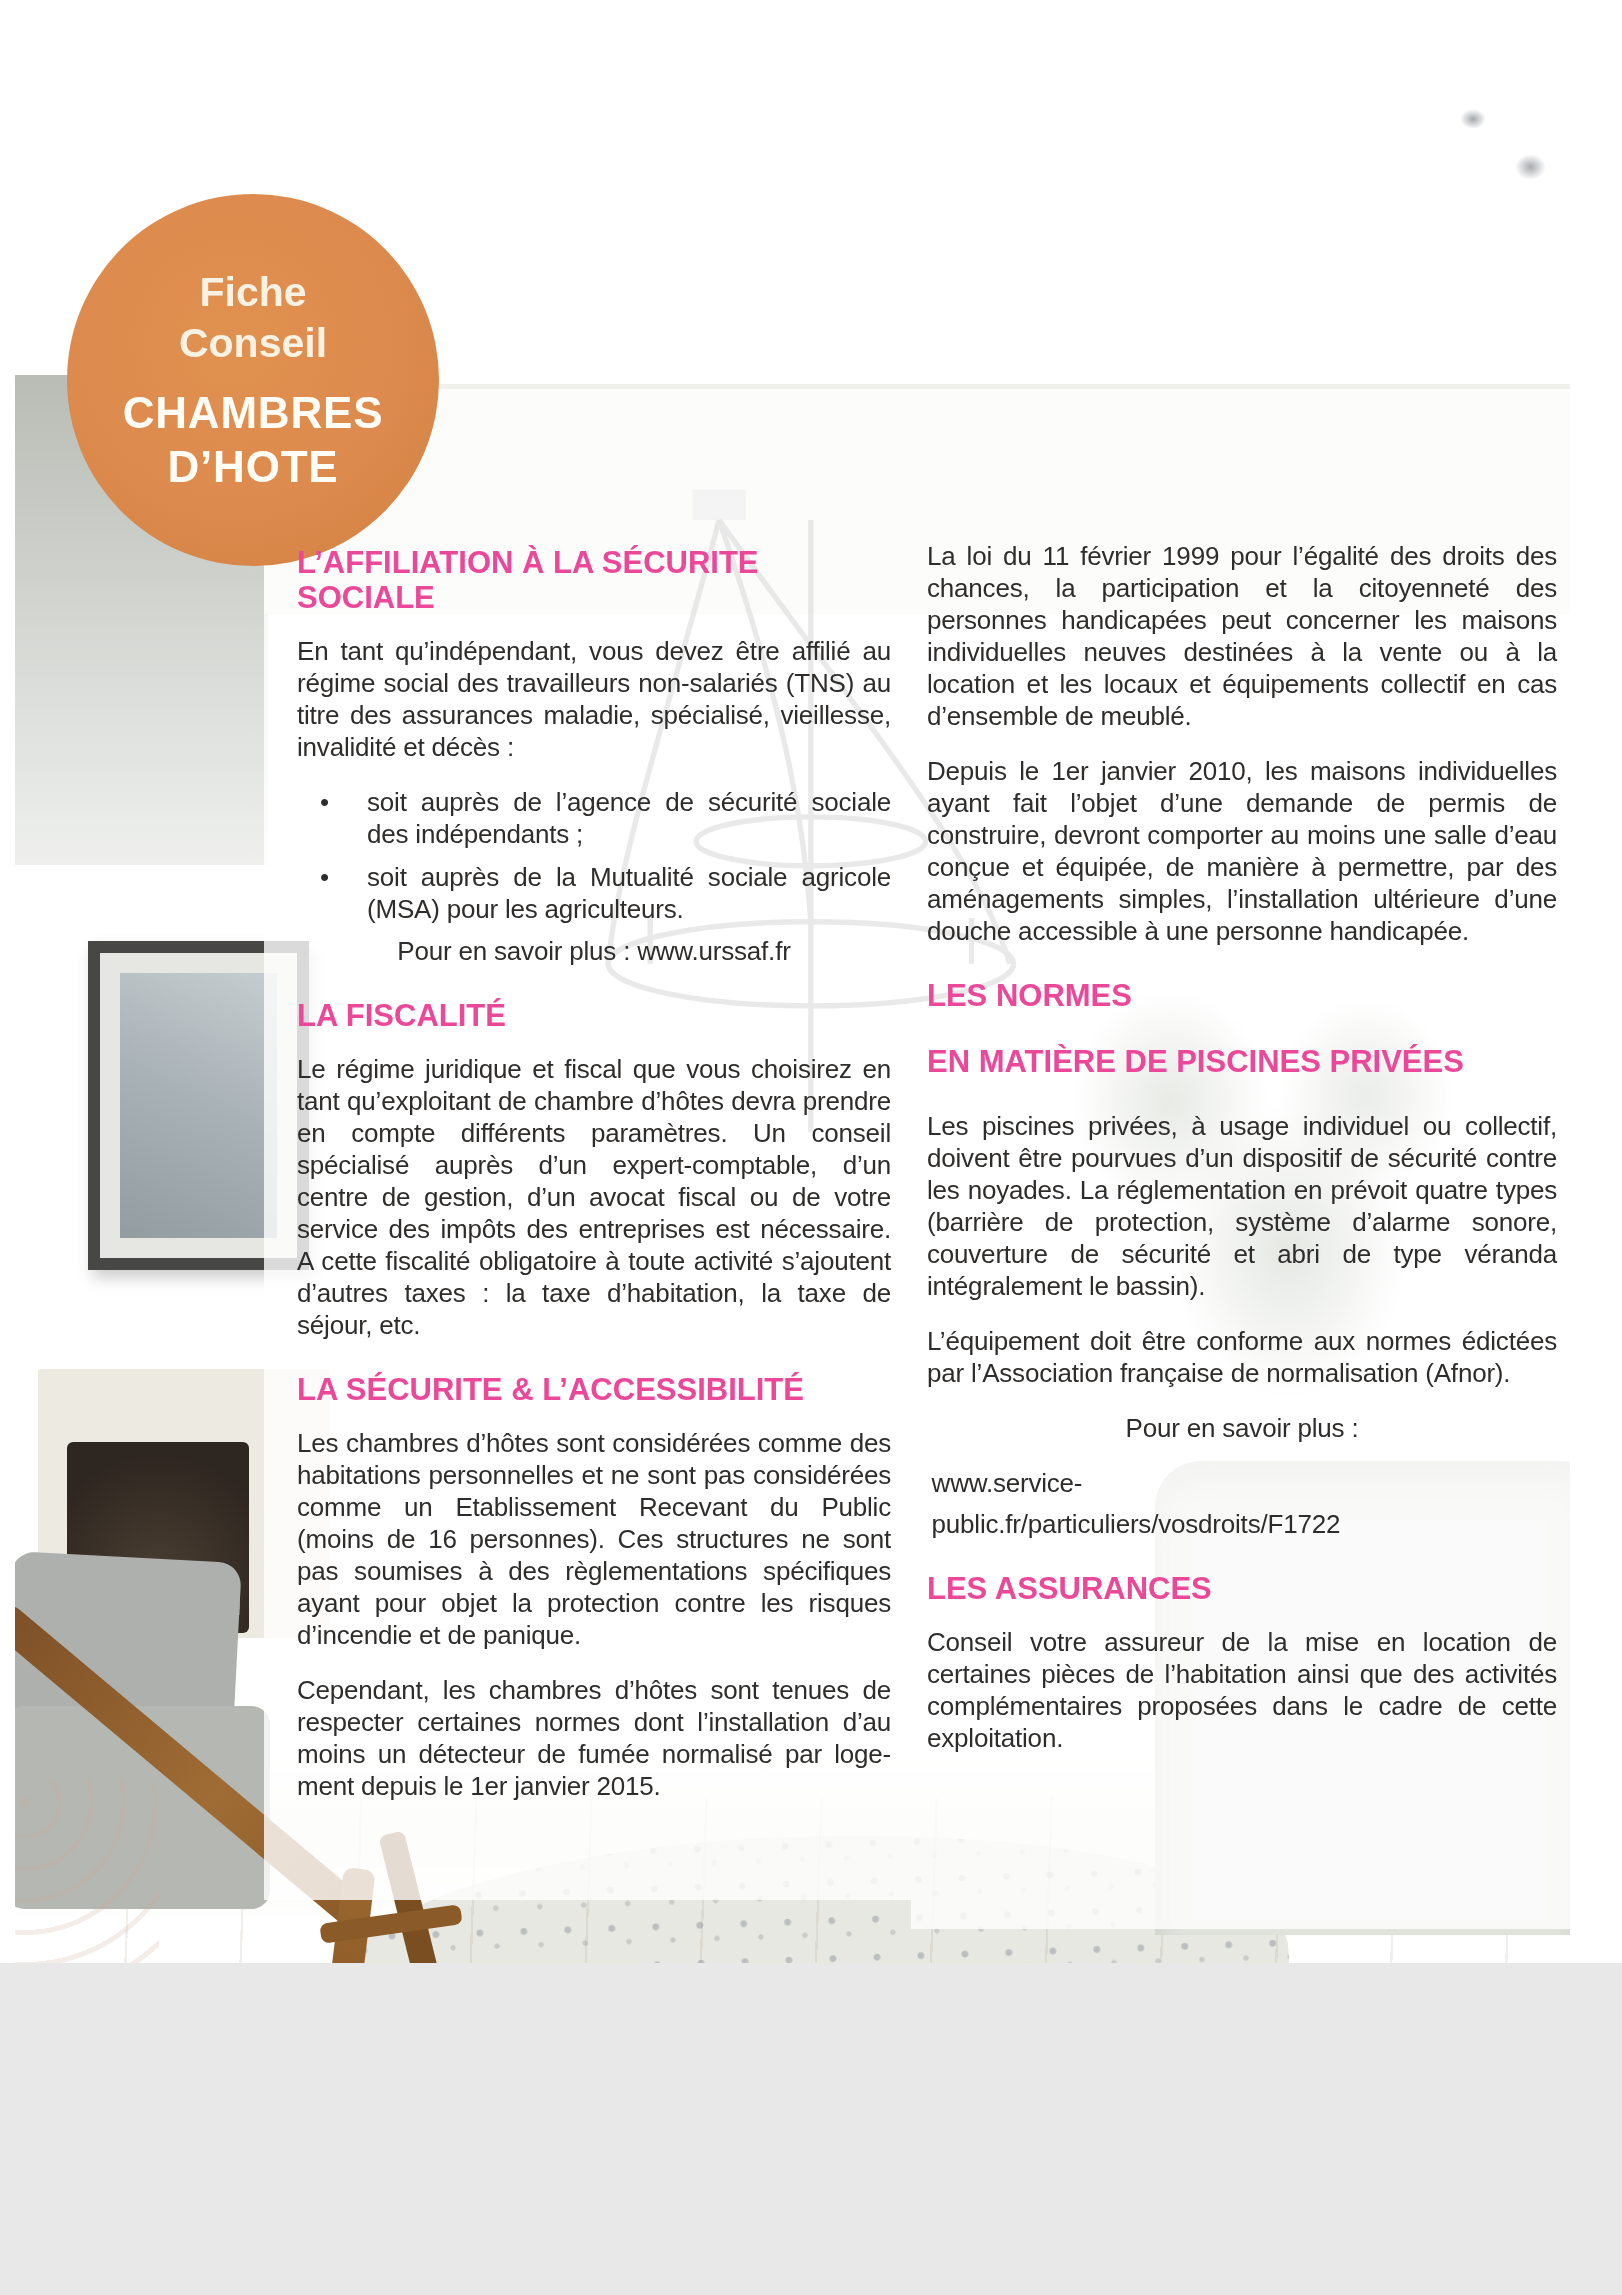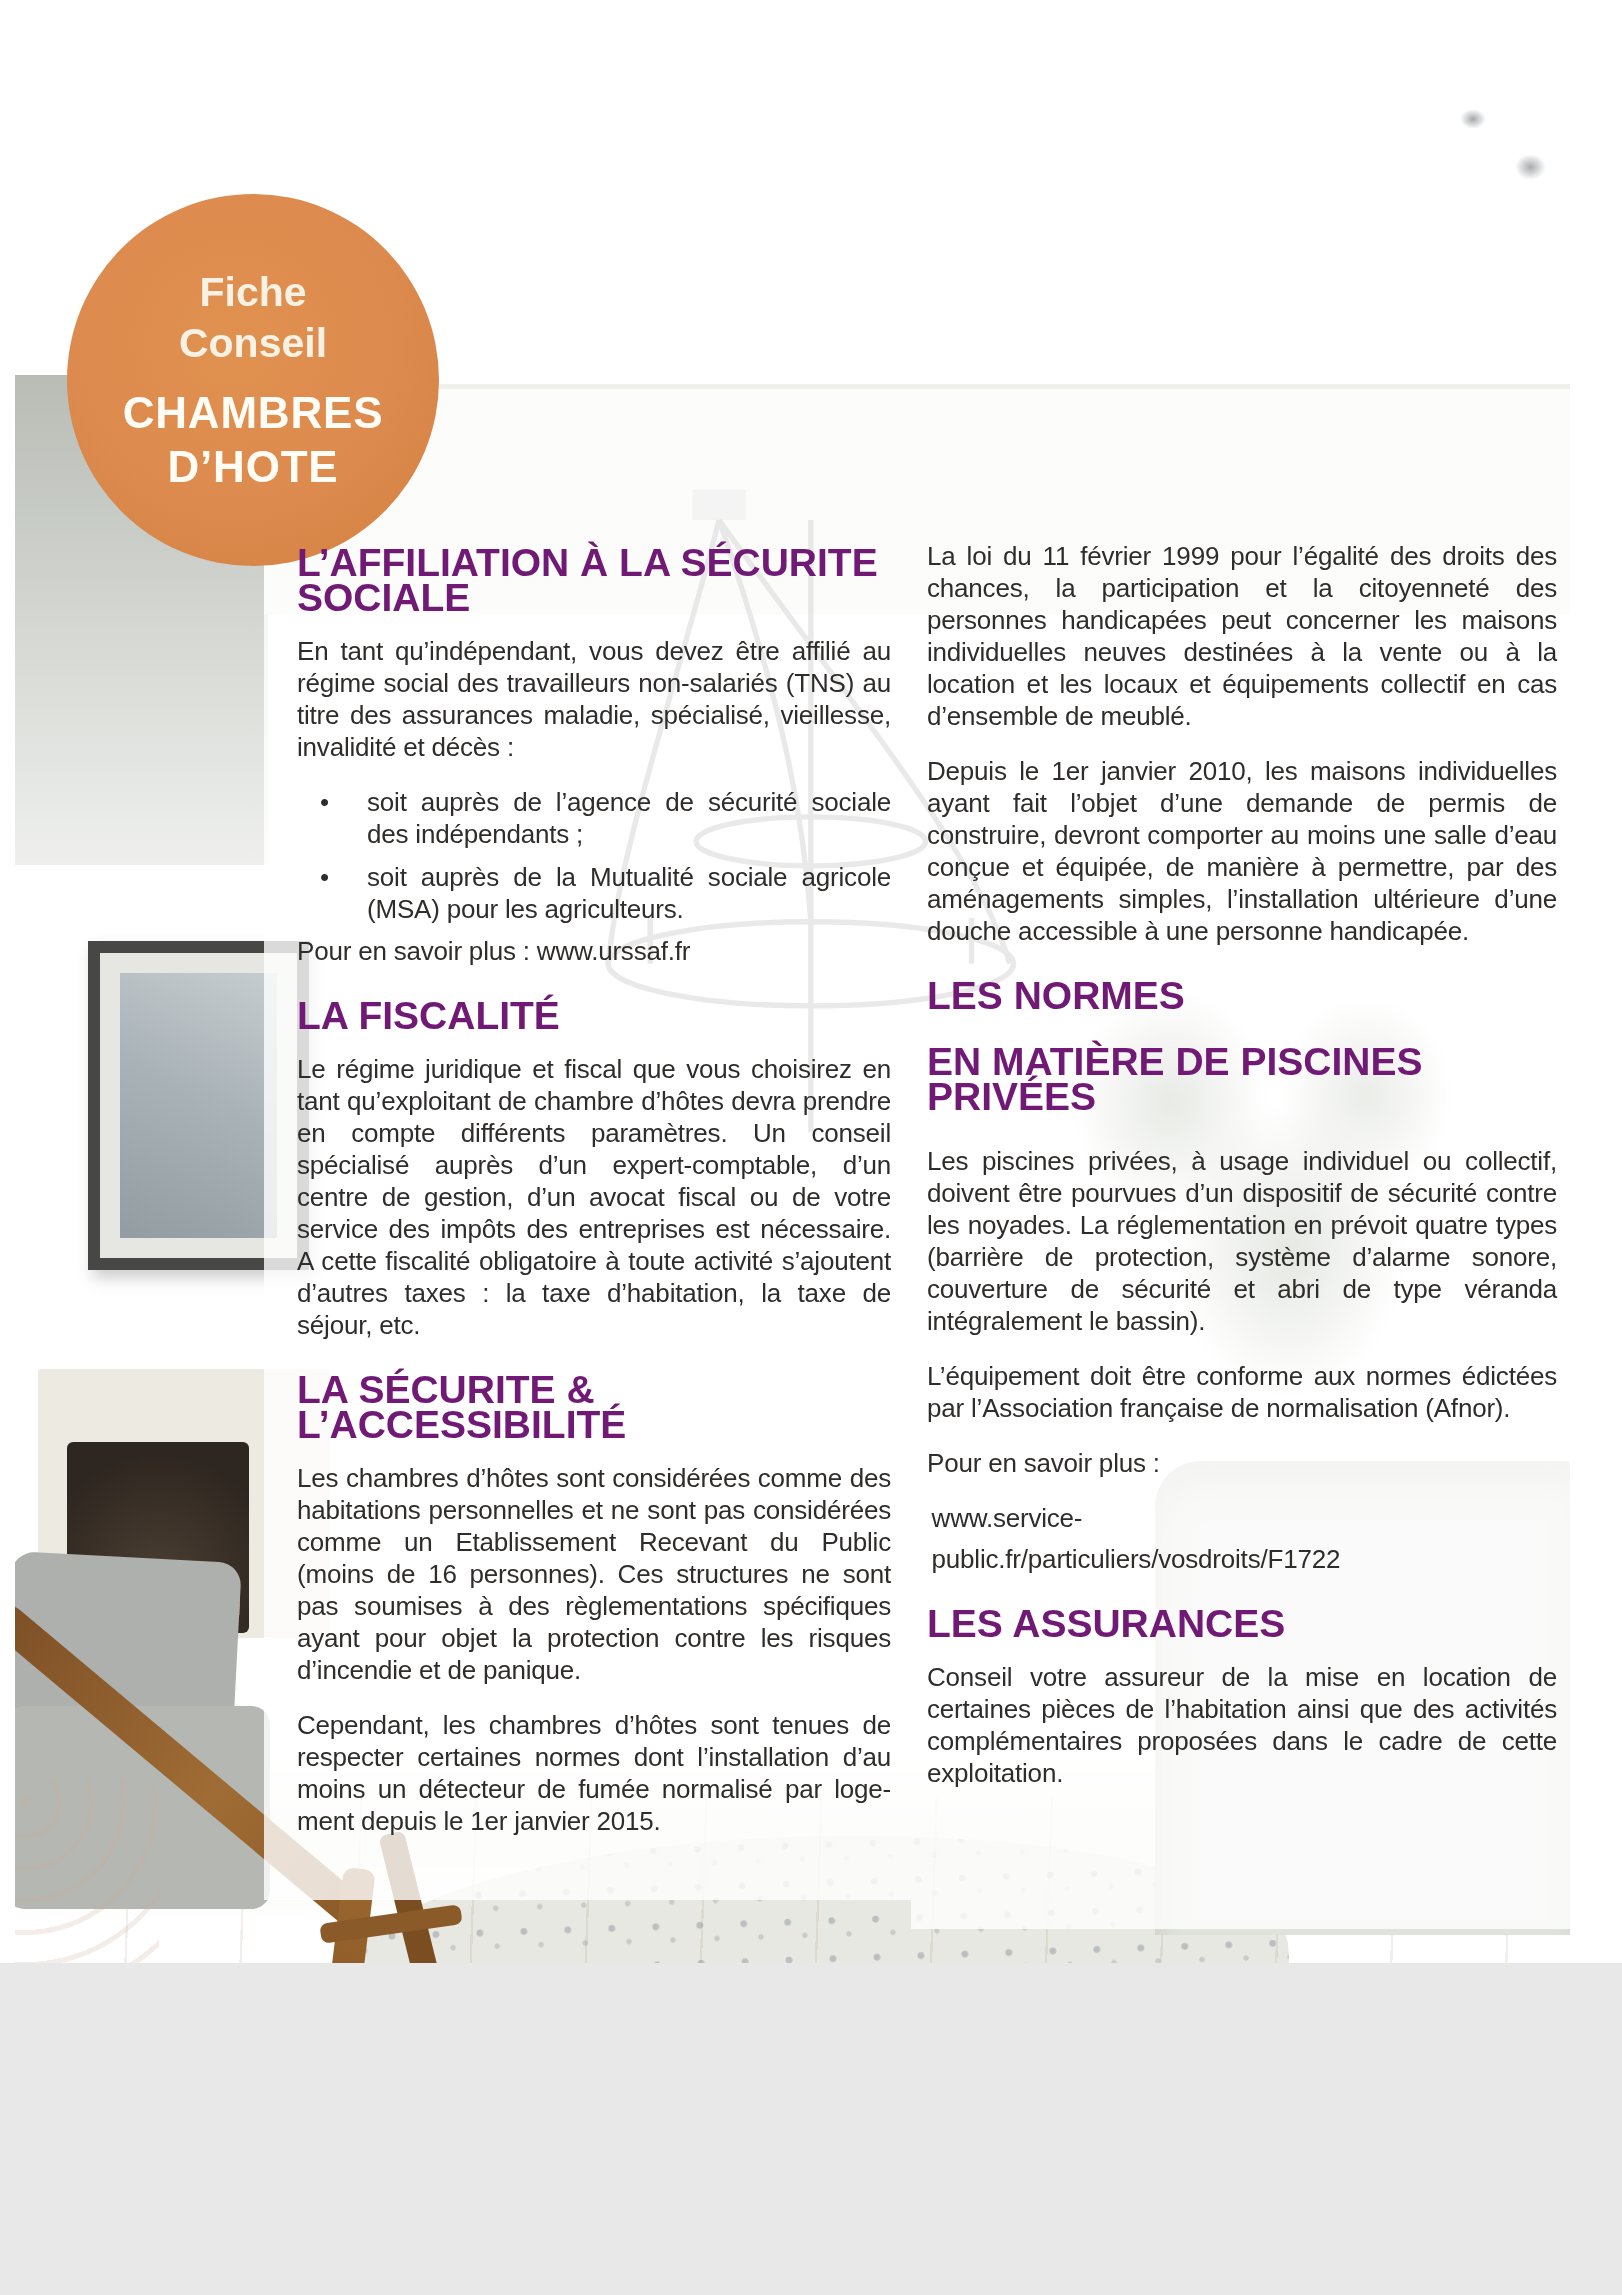--- a/index.html
+++ b/index.html
@@ -78,24 +78,24 @@
          background:radial-gradient(circle at 45% 40%,#e0914f 0%,#dd8a4e 55%,#d27f41 100%);
          display:flex;flex-direction:column;align-items:center;justify-content:center;text-align:center;}
   .badge .soft{font-weight:bold;font-size:41px;line-height:51px;color:#f8f2e4;}
   .badge .caps{font-weight:bold;font-size:44px;line-height:54px;color:#fffdf6;letter-spacing:0.8px;}
   .badge .gap{height:17px;}
 
   
   .col{position:absolute;font-size:26px;line-height:32px;letter-spacing:-0.2px;}
   .col-left{left:297px;top:545px;width:594px;}
   .col-right{left:927px;top:540px;width:630px;}
-  .col h3{font-size:39px;line-height:35px;font-weight:bold;color:#701a75;margin:31px 0 20px 0;letter-spacing:0;}
+  .col h3{font-size:31px;line-height:35px;font-weight:bold;color:#ec4899;margin:31px 0 20px 0;letter-spacing:0;}
   .col h3:first-child{margin-top:0;}
   .col p{margin:0 0 23px 0;text-align:justify;}
-  .col p.no-just{text-align:left;}
+  .col p.no-just{text-align:center;}
   .col ul{list-style:none;margin:3.1px 0 10.7px 0;padding:0;}
   .col li{position:relative;padding-left:70px;margin:0 0 10.7px 0;text-align:justify;}
   .col li::before{content:"•";position:absolute;left:23px;top:0;font-size:26px;}
   .linkline{margin:0 0 9.2px 0 !important;text-align:left !important;padding-left:4.6px;}
   .h-normes{margin-bottom:31px !important;}
 
   
   .logo-box{position:absolute;left:63px;top:2038px;width:306px;height:206px;background:#ffffff;
             padding:10.7px 0 0 23px;box-sizing:border-box;}
   .logo-line{font-size:49px;line-height:54px;color:#35302b;letter-spacing:0.8px;}

